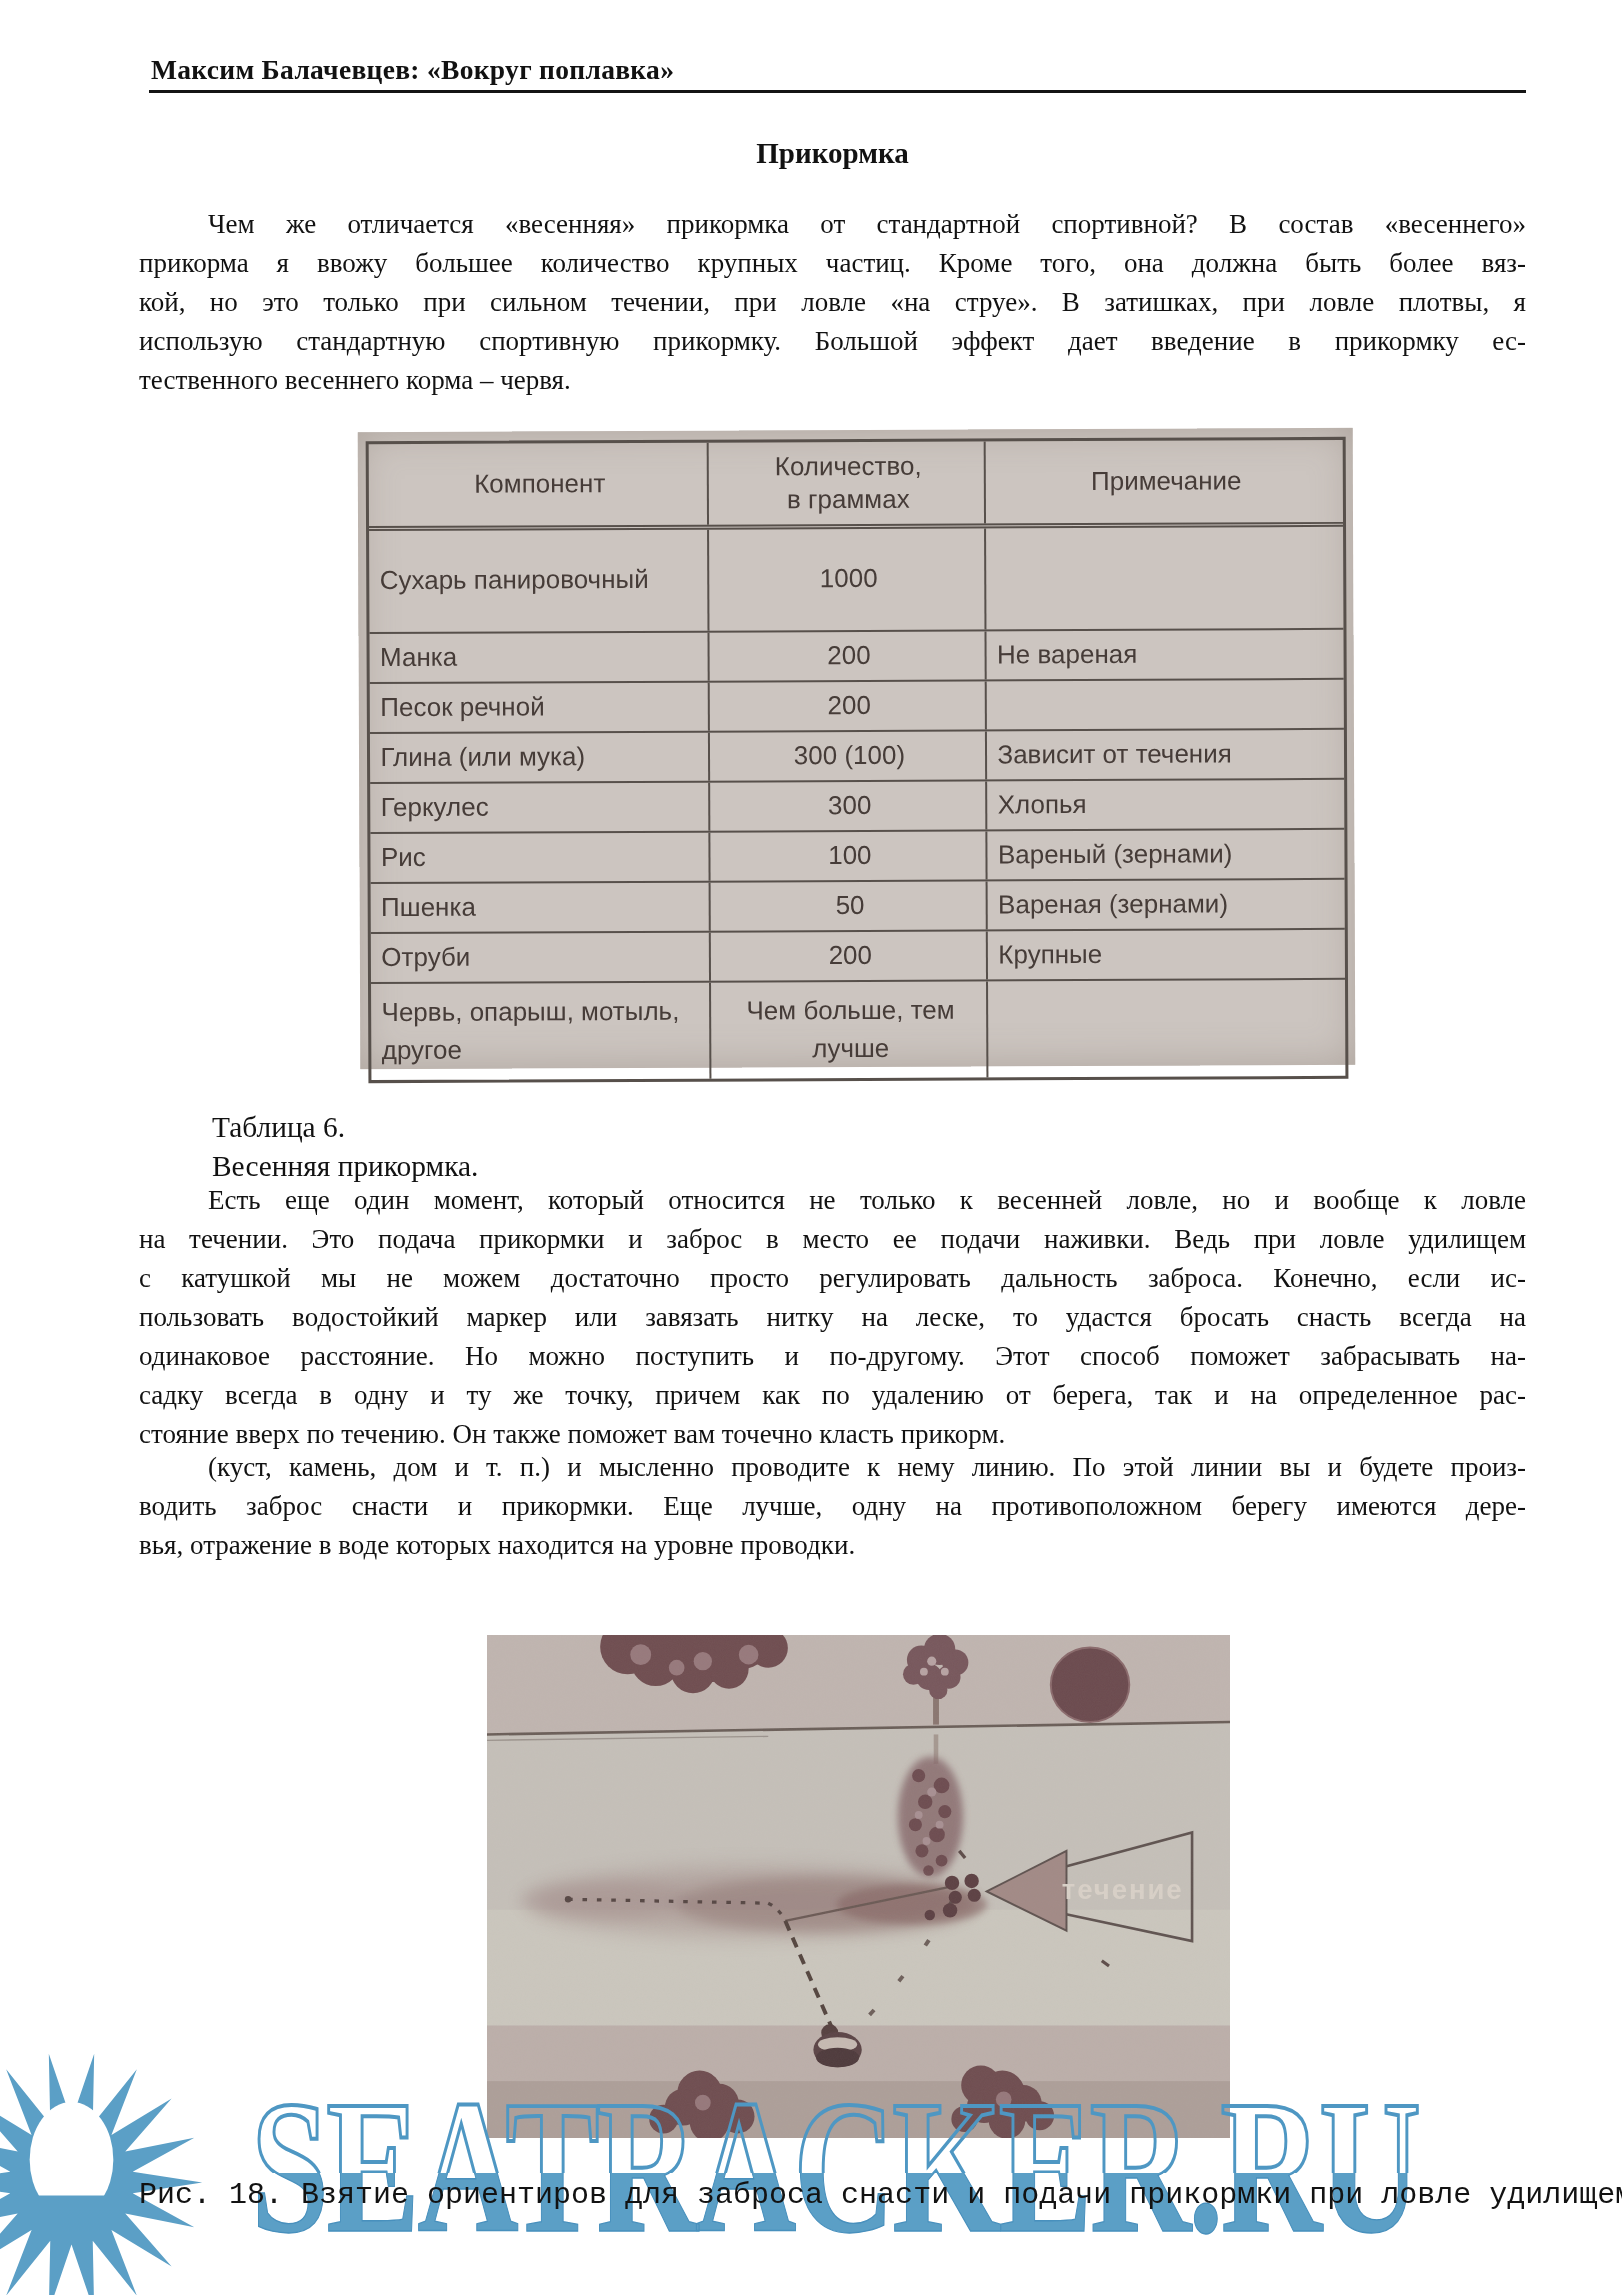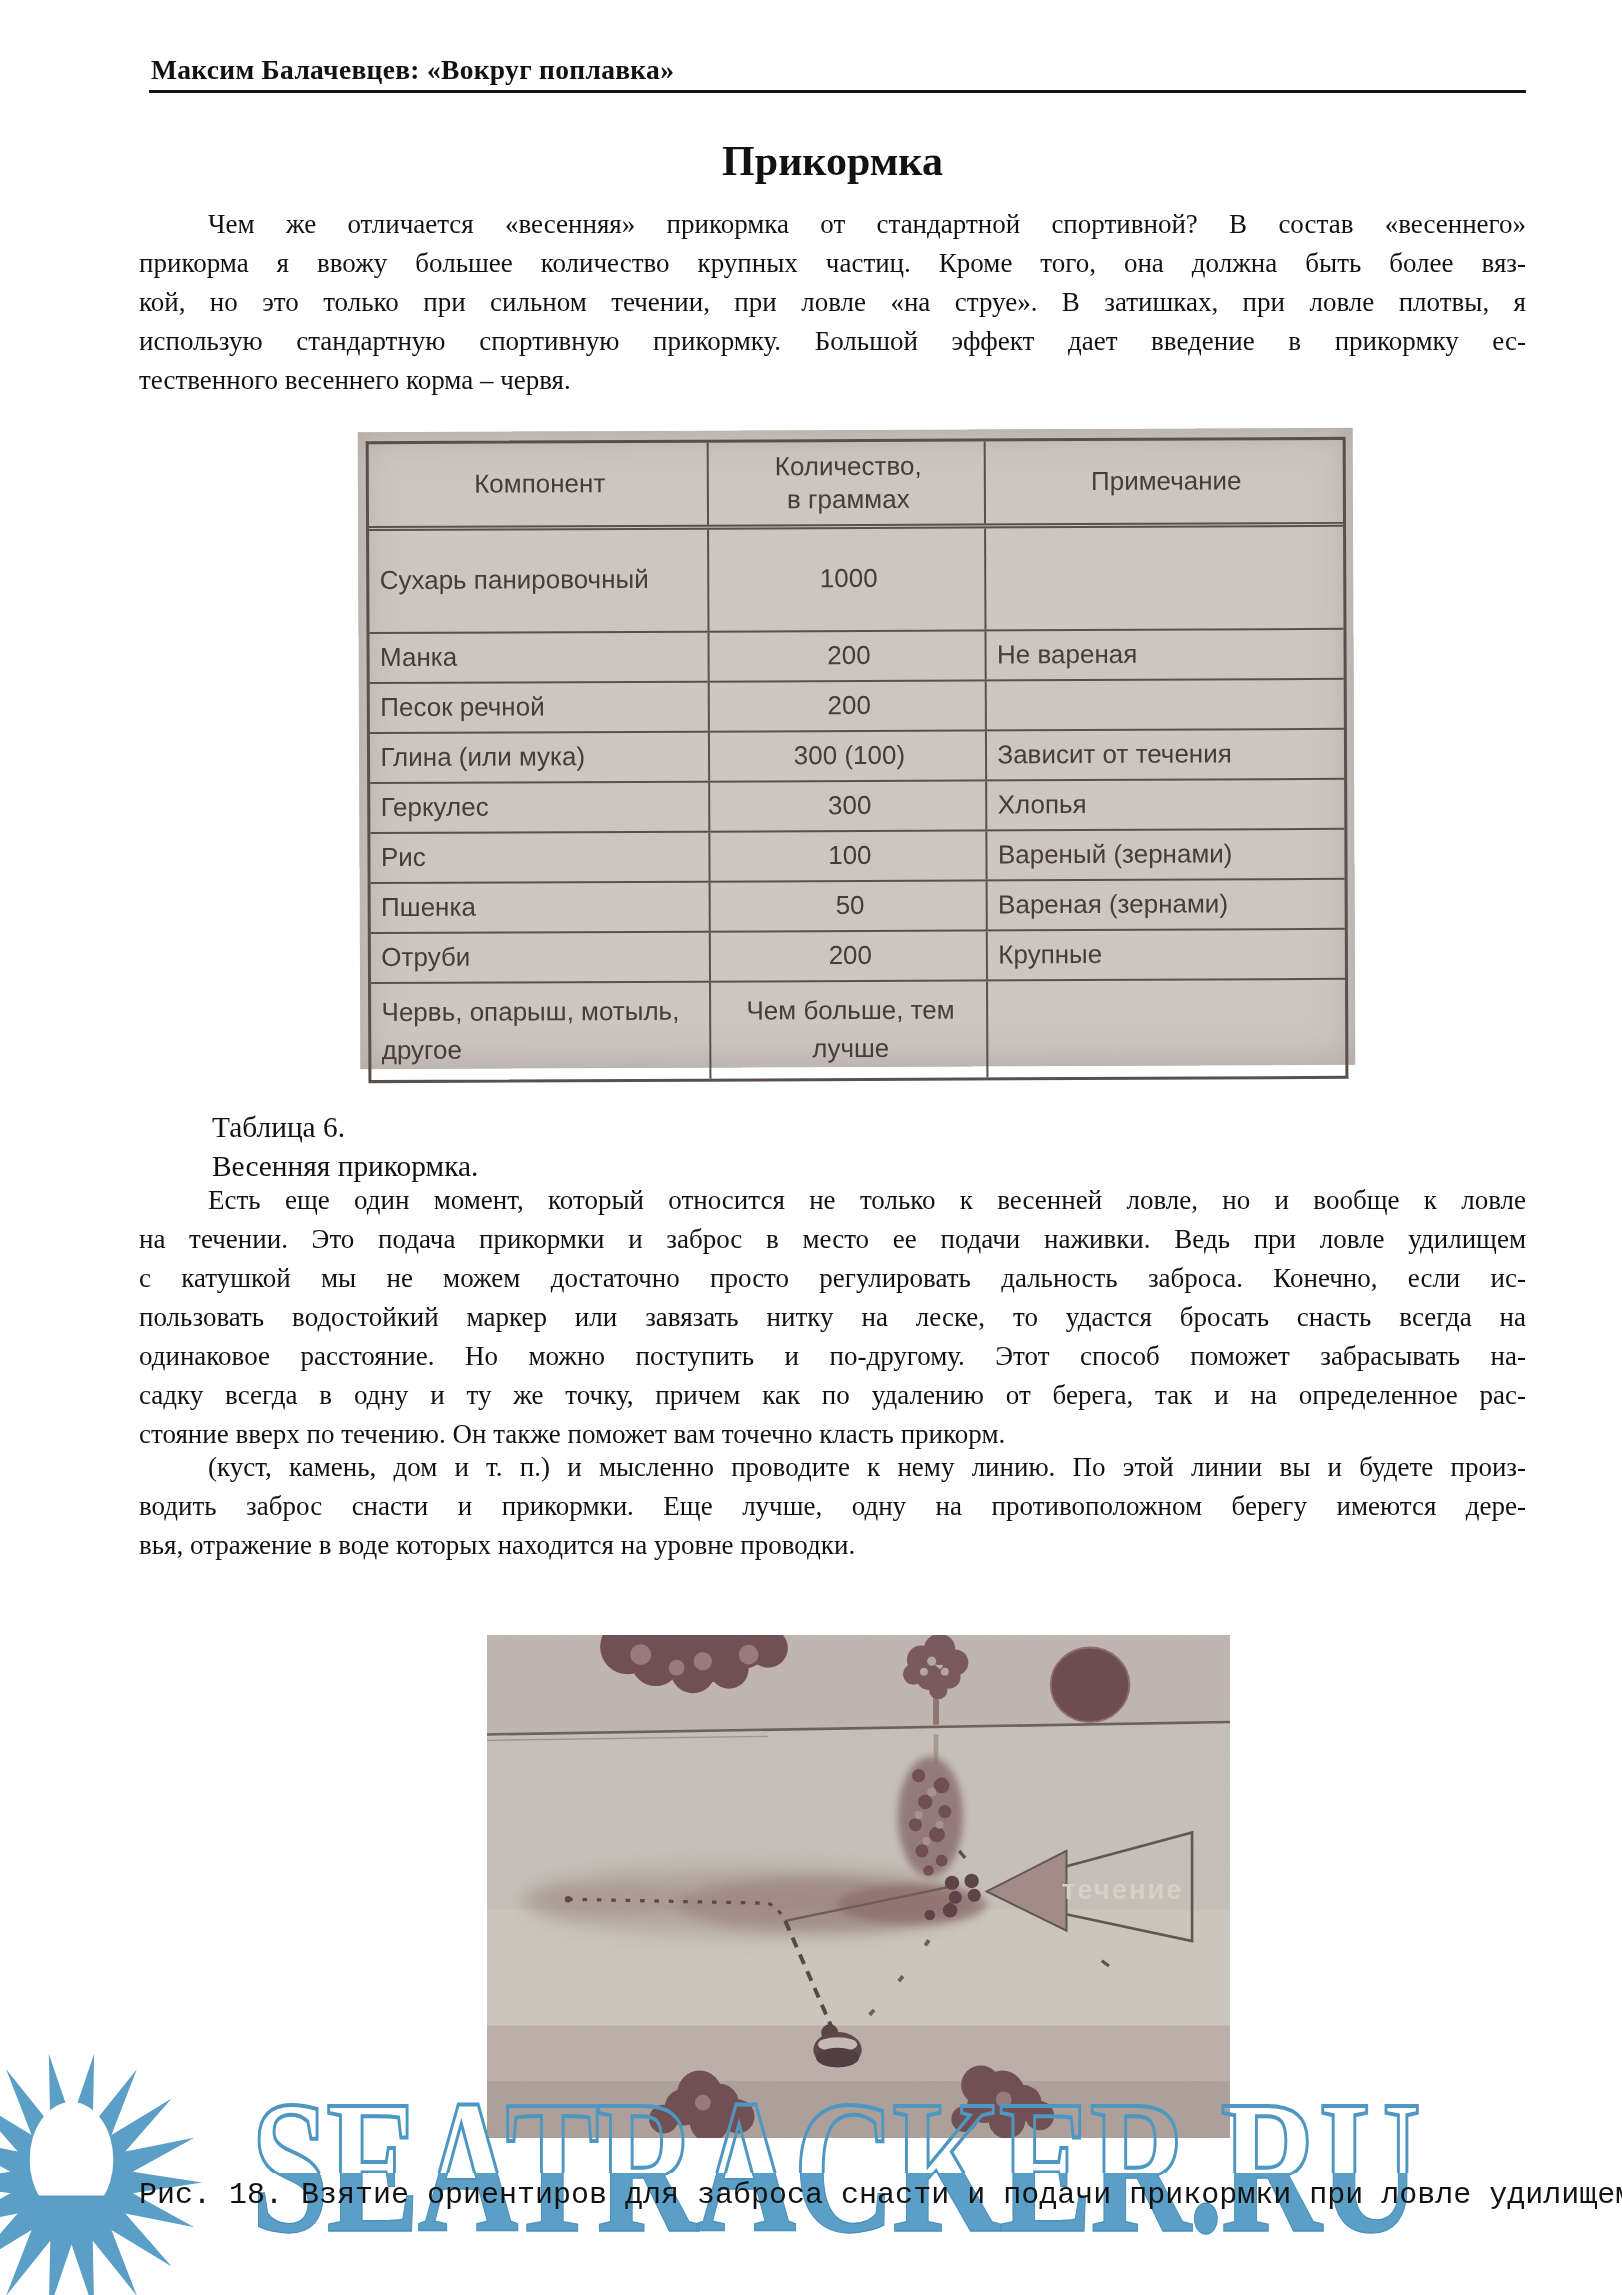--- a/index.html
+++ b/index.html
@@ -2,21 +2,21 @@
 <html style="font-size:10.5px"><head>
 <meta charset="utf-8">
 <style>
   html,body{margin:0;padding:0;background:#888;}
   .page{position:relative;width:1623px;height:2295px;background:#ffffff;overflow:hidden;
         font-family:"Liberation Serif",serif;color:#121212;}
   
   .hdr{position:absolute;left:151px;top:54px;font-size:27.5px;font-weight:bold;letter-spacing:0.3px;white-space:nowrap;}
   .hdr-rule{position:absolute;left:149px;top:90px;width:1377px;height:2.6px;background:#141414;}
   
-  .doc-title{position:absolute;left:139px;top:137px;width:1387px;text-align:center;font-size:42px;font-weight:bold;}
+  .doc-title{position:absolute;left:139px;top:137px;width:1387px;text-align:center;font-size:29px;font-weight:bold;}
   
   .para{position:absolute;left:139px;width:1387px;font-size:27px;line-height:39px;}
   .para .line{text-align:justify;text-align-last:justify;height:39px;white-space:nowrap;}
   .para .line:first-child{text-indent:69px;}
   .para .line:last-child{text-align-last:left;white-space:normal;}
   .p1{top:205px;} .p2{top:1181px;} .p3{top:1448px;}
   .solo{position:absolute;left:212px;font-size:29.4px;line-height:39px;white-space:nowrap;}
   .lbl1{top:1108px;} .lbl2{top:1147px;}
   
   .photo{position:absolute;left:359px;top:430px;width:995px;height:637px;background:#ccc5c0;

